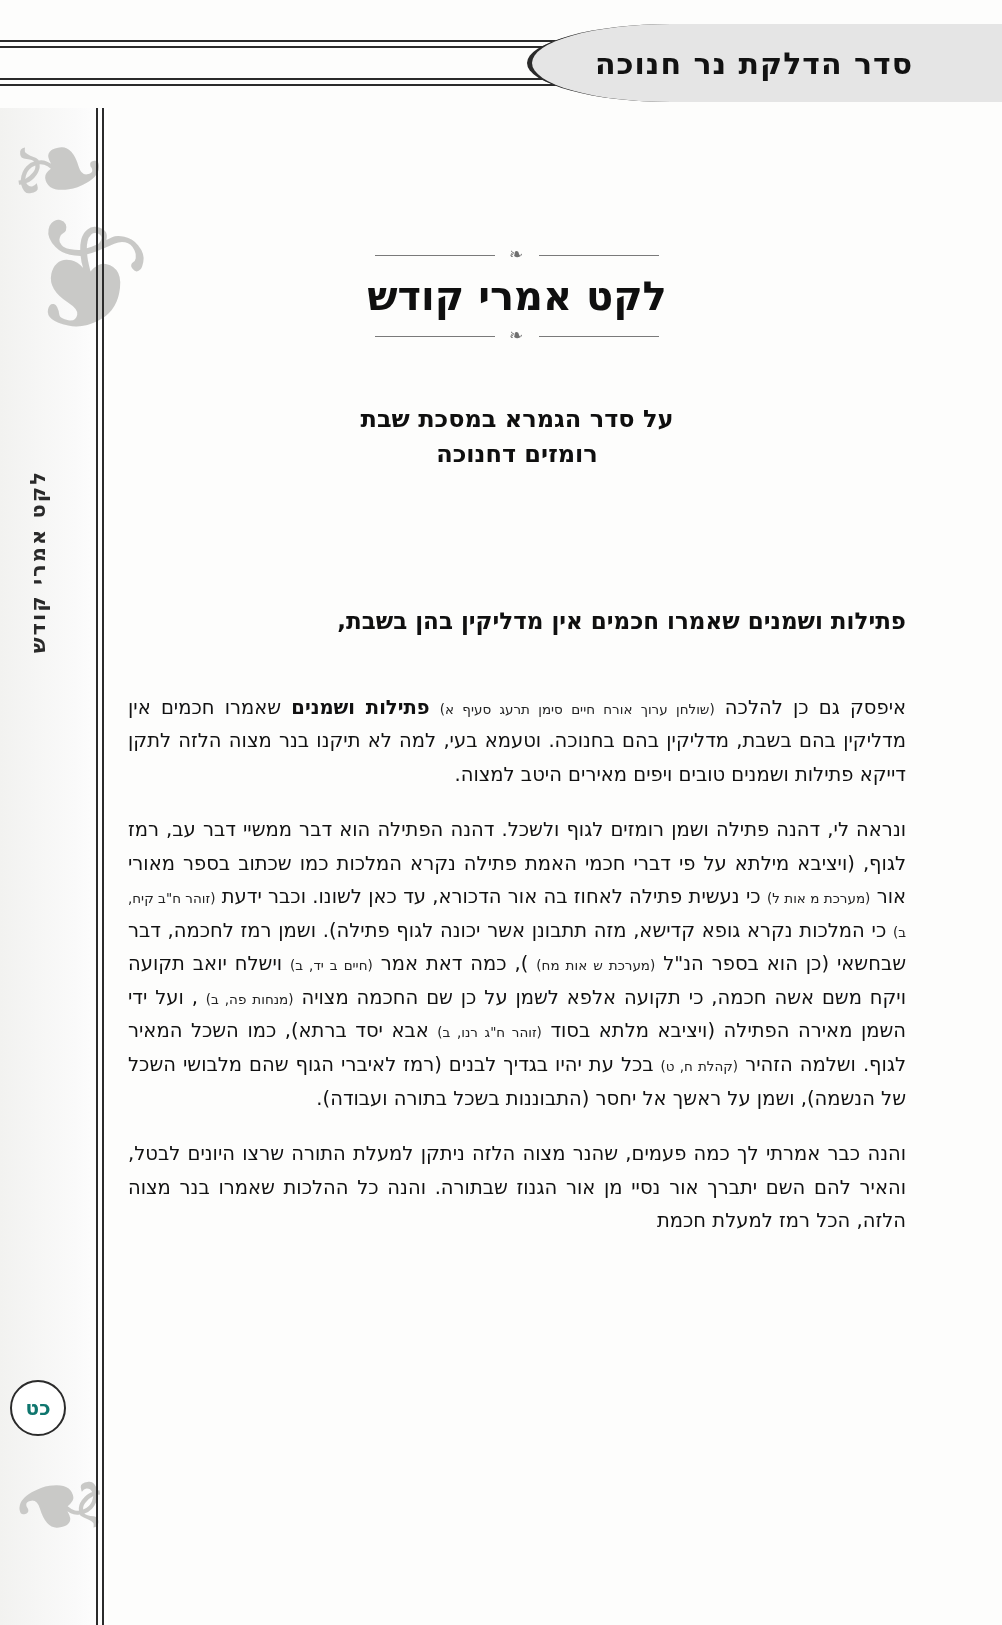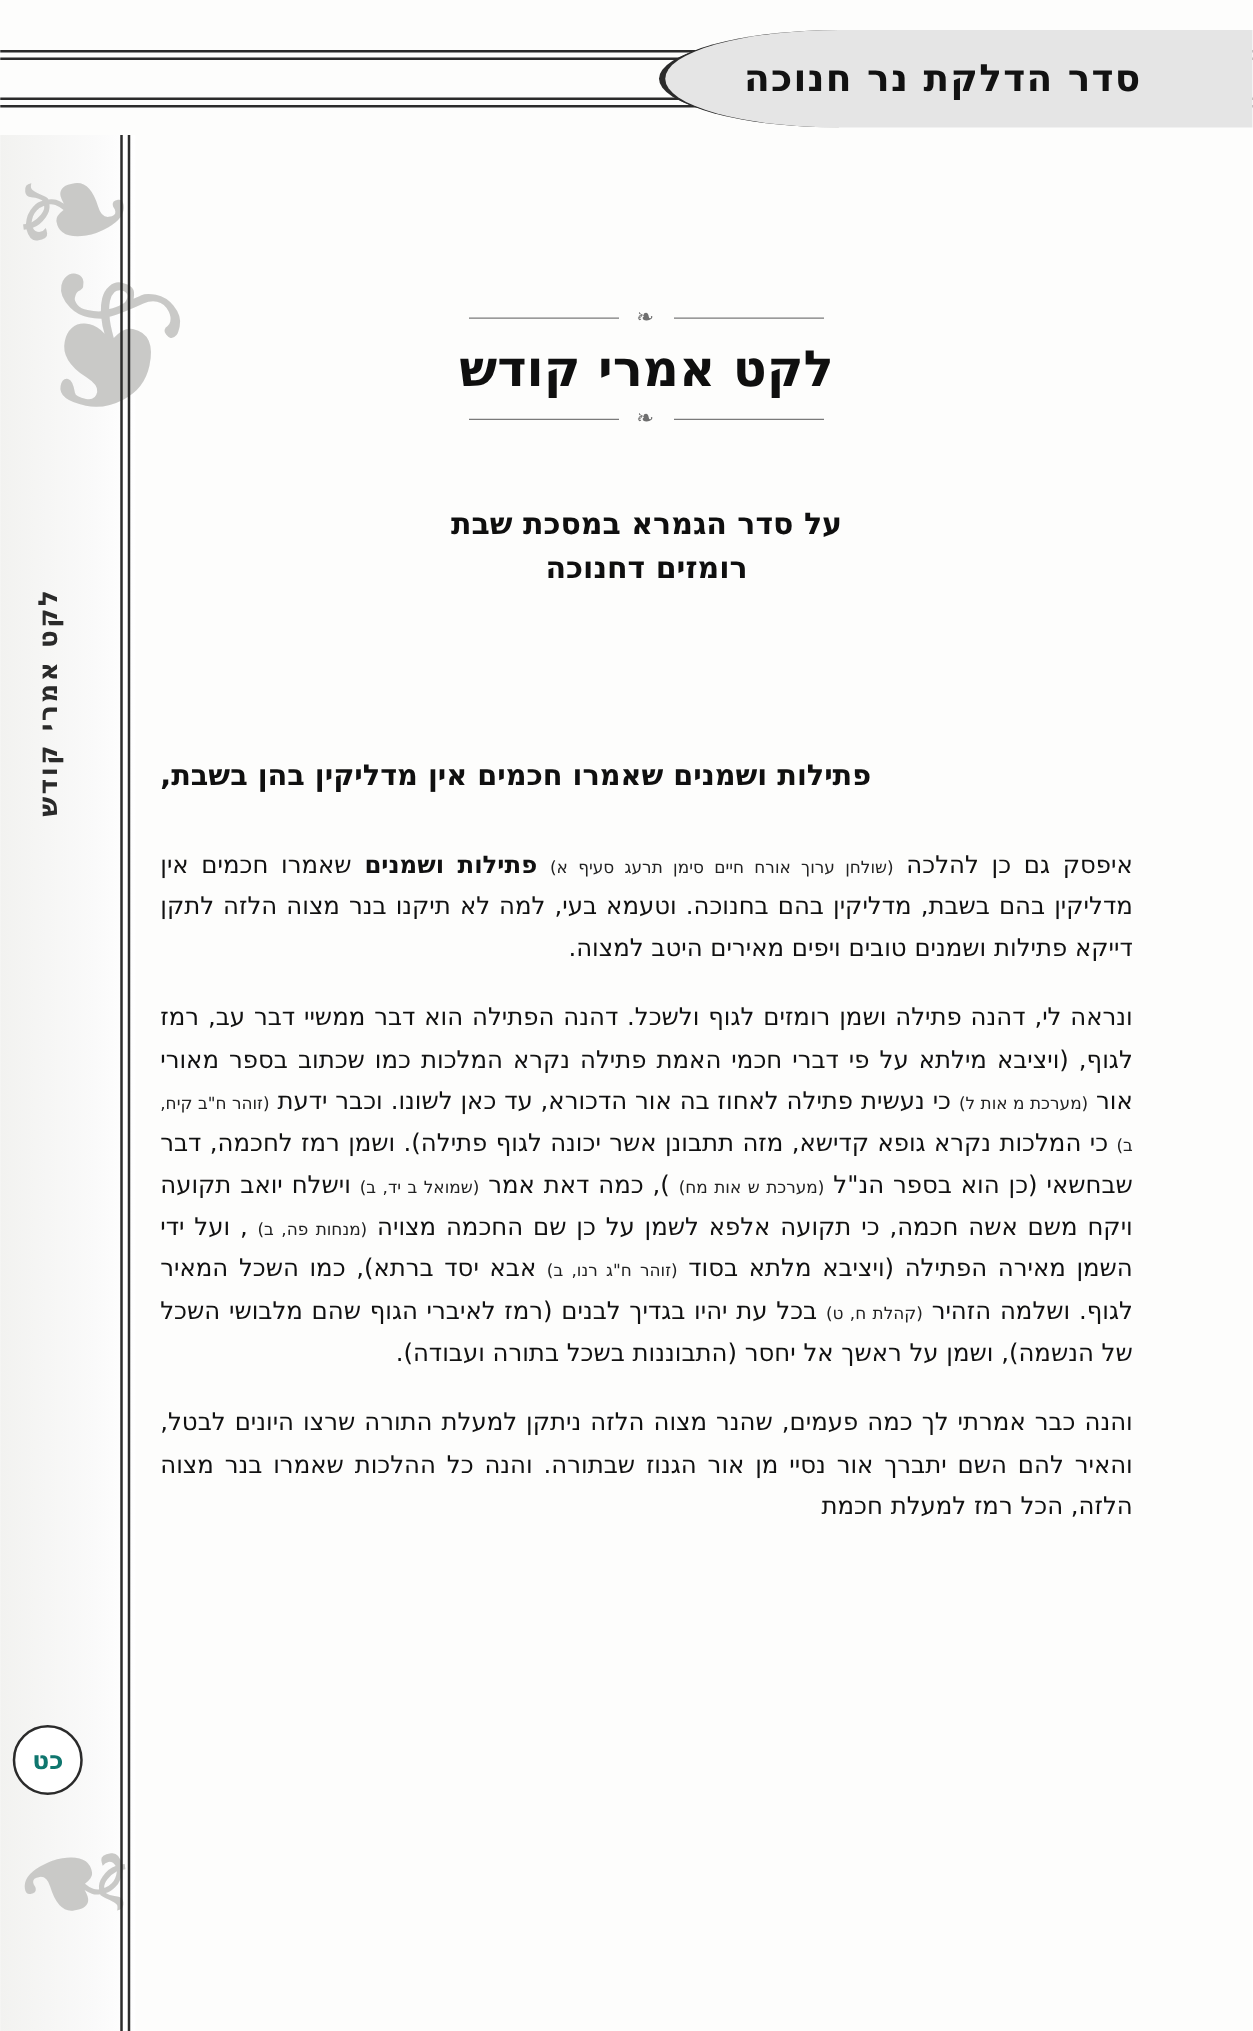--- a/index.html
+++ b/index.html
@@ -181,35 +181,35 @@
     line-height: 1.45;
     margin-top: 58px;
     color: #0f0f0f;
   }
 
   .section-heading {
     font-family: "DejaVu Sans", sans-serif;
     font-weight: bold;
     font-size: 23px;
     line-height: 1.7;
-    text-align: left;
+    text-align: right;
     margin-top: 130px;
     color: #101010;
   }
 
   .para {
     font-family: "DejaVu Sans", sans-serif;
     font-size: 19.5px;
     line-height: 1.72;
     margin-top: 22px;
     text-align: justify;
     text-justify: inter-word;
     color: #111;
   }
-  .para.first { margin-top: 34px; }
+  .para.first { margin-top: 50px; }
   .para b { font-weight: bold; }
   .src {
     font-size: 13.5px;
     color: #222;
   }
 </style>
 </head>
 <body>
 
 <div class="page">
@@ -270,21 +270,21 @@
     </p>
 
     <p class="para">
       <span>ונראה לי, דהנה פתילה ושמן רומזים לגוף ולשכל. דהנה הפתילה הוא דבר ממשיי דבר עב, רמז לגוף, (ויציבא מילתא על פי דברי חכמי האמת פתילה נקרא המלכות כמו שכתוב בספר מאורי אור</span>
       <span class="src">(מערכת מ אות ל)</span>
       <span>כי נעשית פתילה לאחוז בה אור הדכורא, עד כאן לשונו. וכבר ידעת</span>
       <span class="src">(זוהר ח"ב קיח, ב)</span>
       <span>כי המלכות נקרא גופא קדישא, מזה תתבונן אשר יכונה לגוף פתילה). ושמן רמז לחכמה, דבר שבחשאי (כן הוא בספר הנ"ל</span>
       <span class="src">(מערכת ש אות מח)</span>
       <span>), כמה דאת אמר</span>
-      <span class="src">(שמואל ב יד, ב)</span>
+      <span class="src">(חיים ב יד, ב)</span>
       <span>וישלח יואב תקועה ויקח משם אשה חכמה, כי תקועה אלפא לשמן על כן שם החכמה מצויה</span>
       <span class="src">(מנחות פה, ב)</span>
       <span>, ועל ידי השמן מאירה הפתילה (ויציבא מלתא בסוד</span>
       <span class="src">(זוהר ח"ג רנו, ב)</span>
       <span>אבא יסד ברתא), כמו השכל המאיר לגוף. ושלמה הזהיר</span>
       <span class="src">(קהלת ח, ט)</span>
       <span>בכל עת יהיו בגדיך לבנים (רמז לאיברי הגוף שהם מלבושי השכל של הנשמה), ושמן על ראשך אל יחסר (התבוננות בשכל בתורה ועבודה).</span>
     </p>
 
     <p class="para">והנה כבר אמרתי לך כמה פעמים, שהנר מצוה הלזה ניתקן למעלת התורה שרצו היונים לבטל, והאיר להם השם יתברך אור נסיי מן אור הגנוז שבתורה. והנה כל ההלכות שאמרו בנר מצוה הלזה, הכל רמז למעלת חכמת</p>

